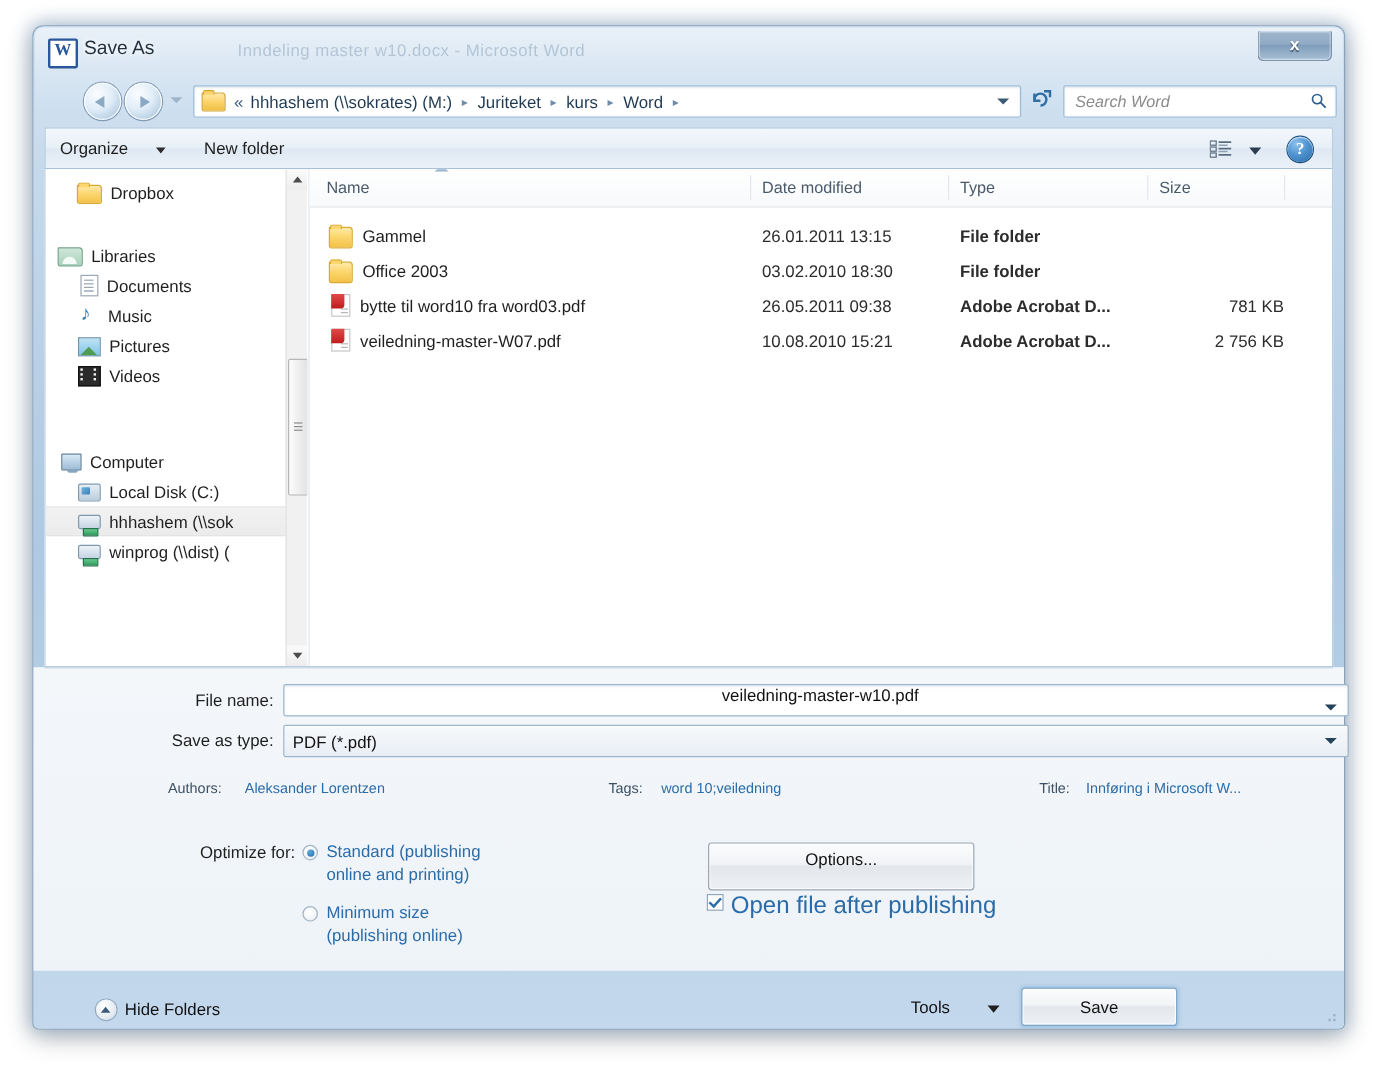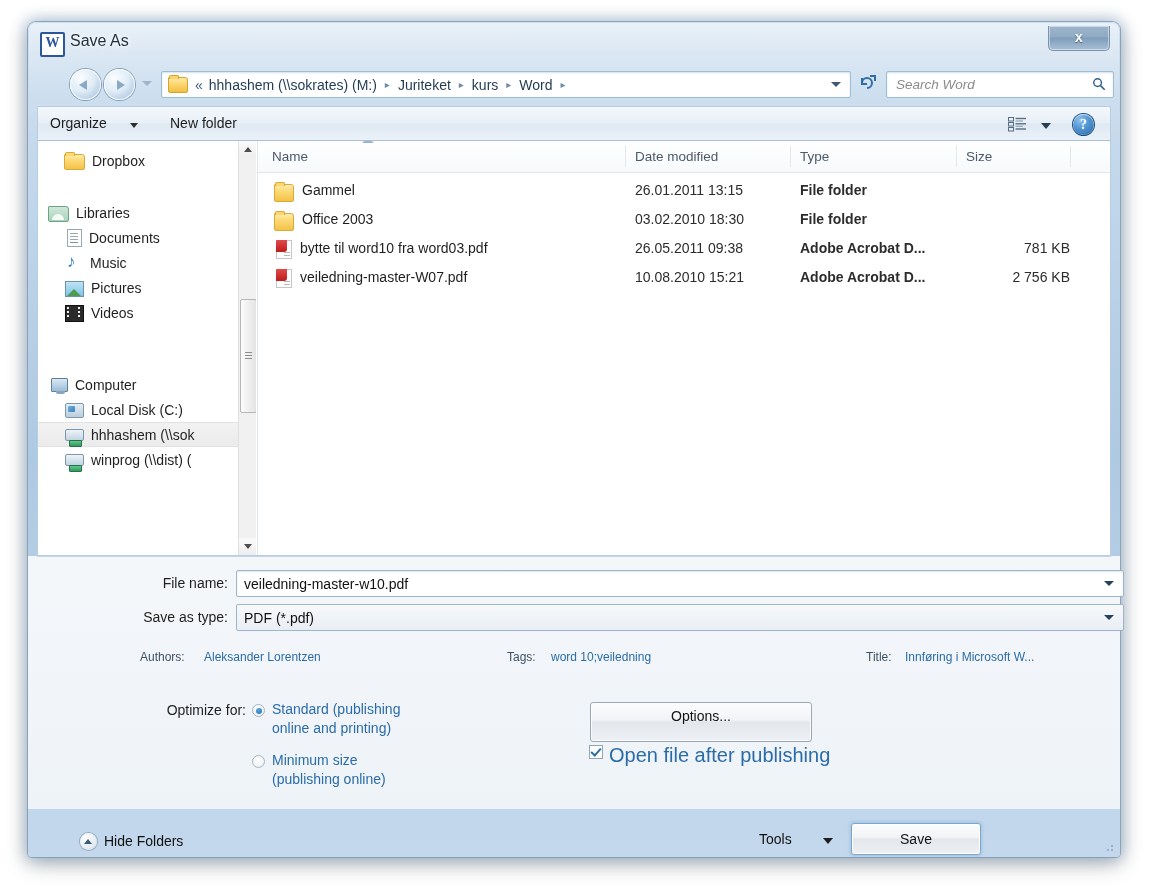--- a/index.html
+++ b/index.html
@@ -552,20 +552,21 @@
     border-left: 6px solid transparent;
     border-right: 6px solid transparent;
     border-bottom: 5px solid #9ab4cb;
   }
   .file-row {
     position: absolute;
     left: 0;
     width: 100%;
     height: 29px;
     display: flex;
+    align-items: center;
     font-size: 14px;
     color: #1f1f1f;
   }
   .file-ico {
     width: 18px; height: 16px;
     margin-left: 16px;
     margin-right: 8px;
     flex: none;
     position: relative;
   }
@@ -624,20 +625,21 @@
     border-radius: 2px;
     box-sizing: border-box;
     display: flex;
     align-items: center;
   }
   .field.fname {
     left: 208px; top: 14px;
     width: 888px;
     background: #ffffff;
     box-shadow: inset 0 1px 2px rgba(140,165,190,.28);
+    flex-direction: column;
   }
   .field.ftype {
     left: 208px; top: 48px;
     width: 888px;
     background: linear-gradient(to bottom, #f7f9fb 0%, #e9eef4 100%);
     box-shadow: inset 0 1px 1px rgba(255,255,255,.8);
   }
   .field-val {
     font-size: 14px;
     color: #111111;
@@ -785,20 +787,21 @@
 </style>
 </head>
 <body>
 
 <div class="window">
   <div class="glass-inner"></div>
 
   <div class="titlebar">
     <div class="title-icon">W</div>
     <div class="title-text">Save As</div>
+    <div class="ghost-text ghost-a">Inndeling master w10.docx - Microsoft Word</div>
     <div class="close-btn">x</div>
   </div>
 
   <div class="navrow">
     <div class="navbtn back"></div>
     <div class="navbtn fwd"></div>
     <div class="nav-chevron"></div>
 
     <div class="addressbar">
       <div class="addr-folder"></div>

